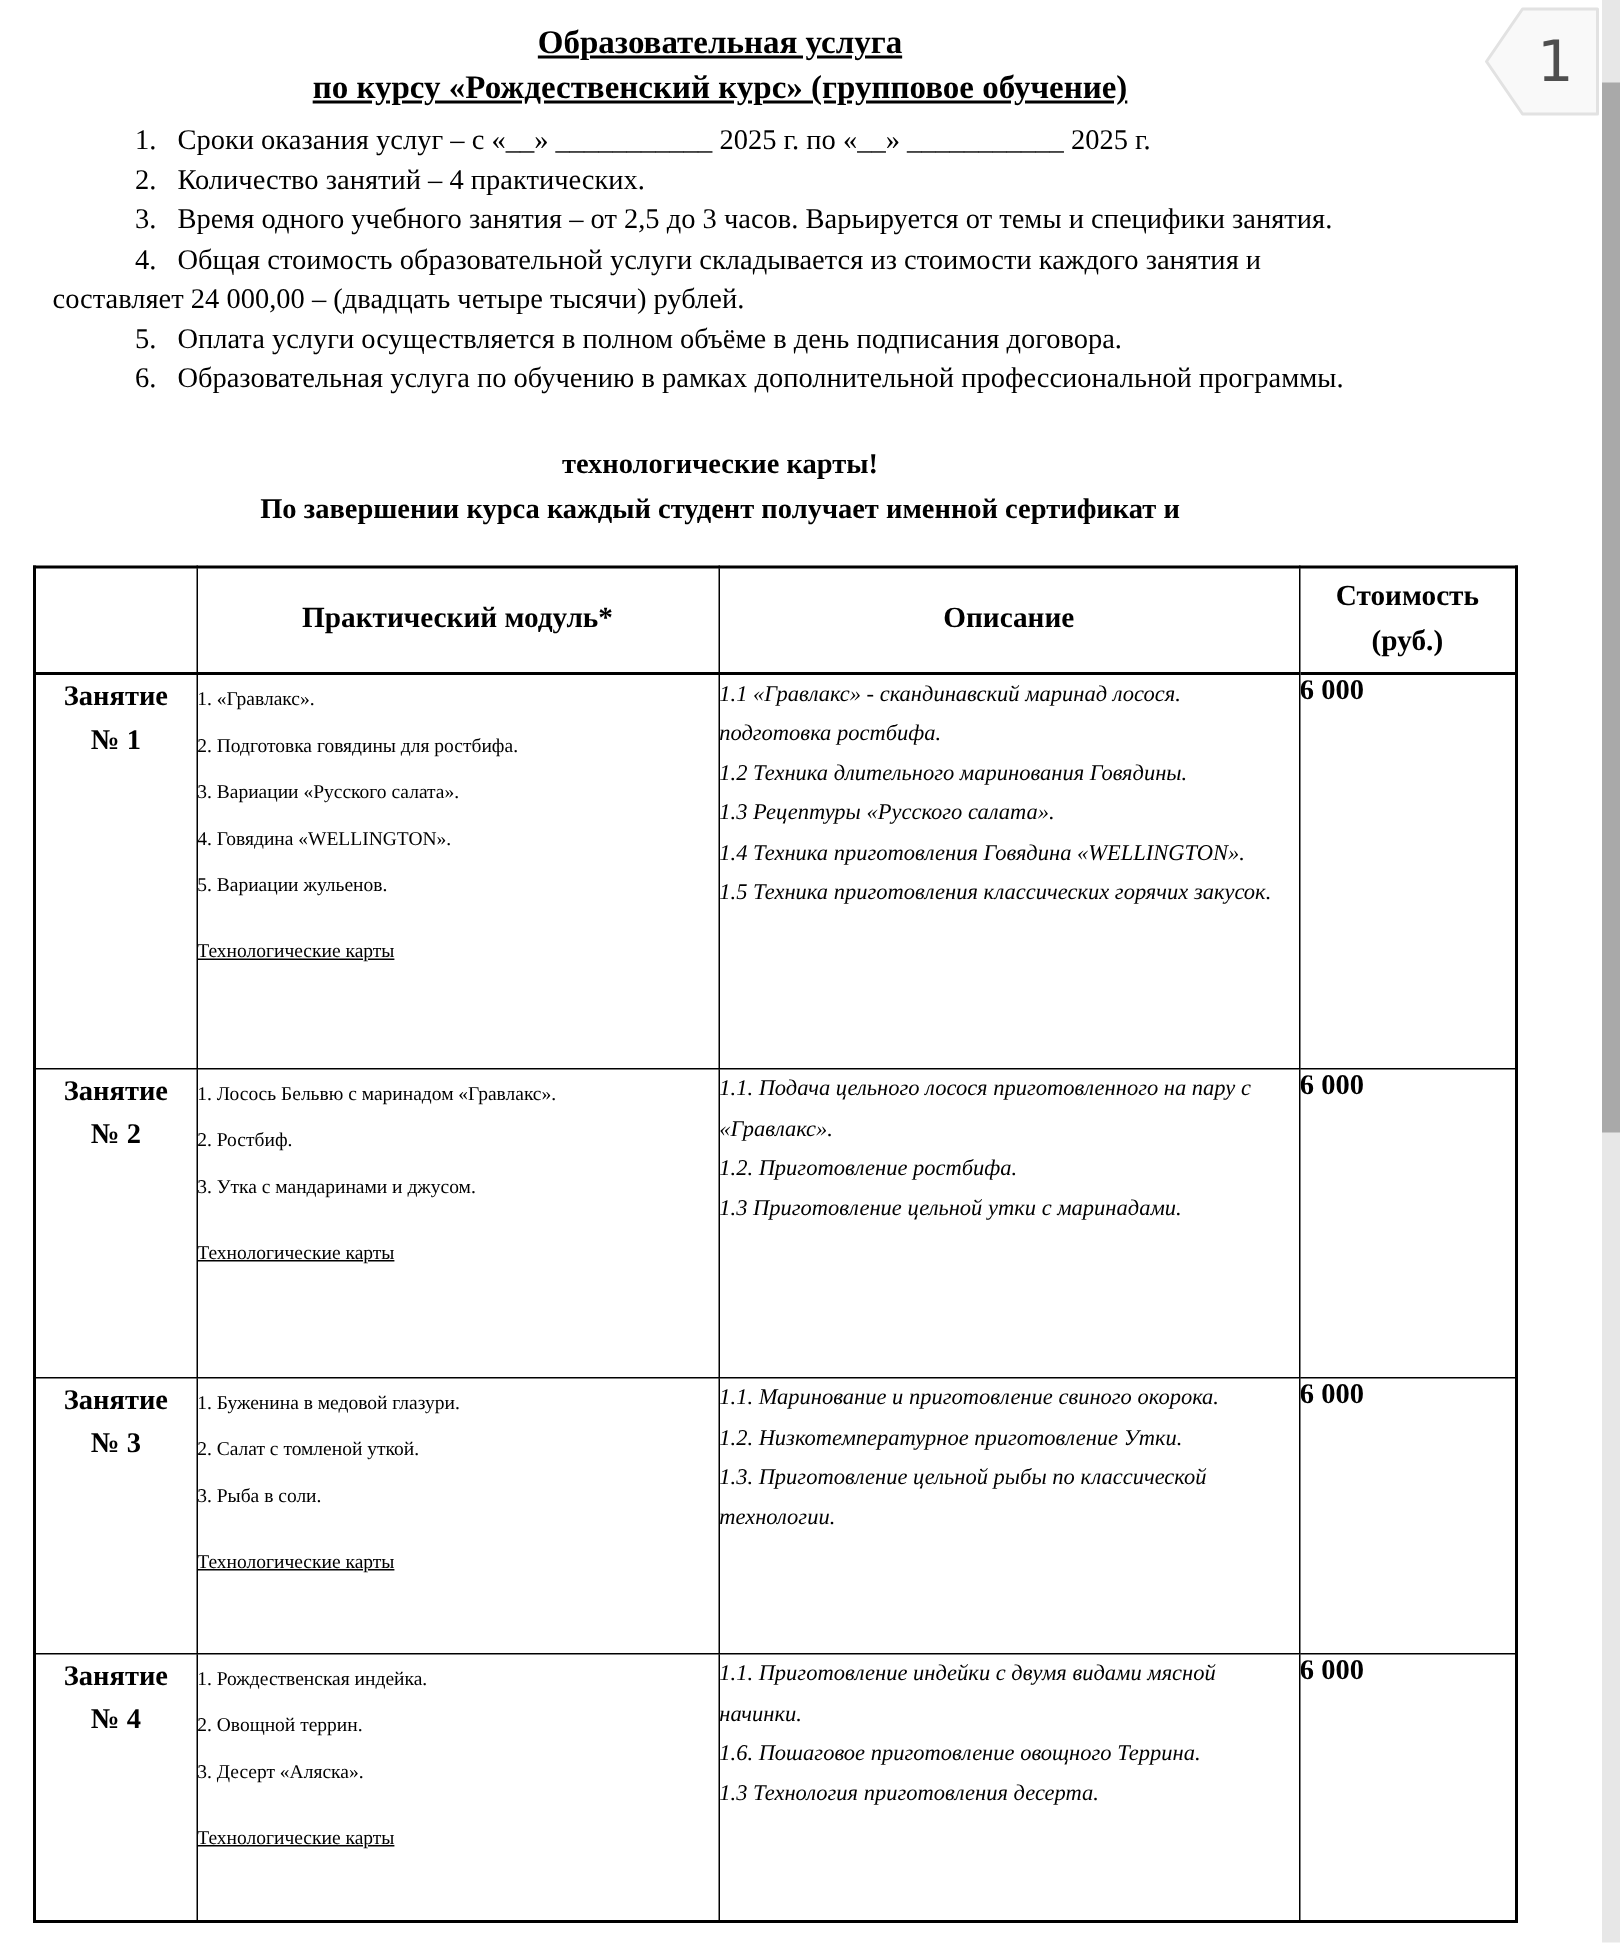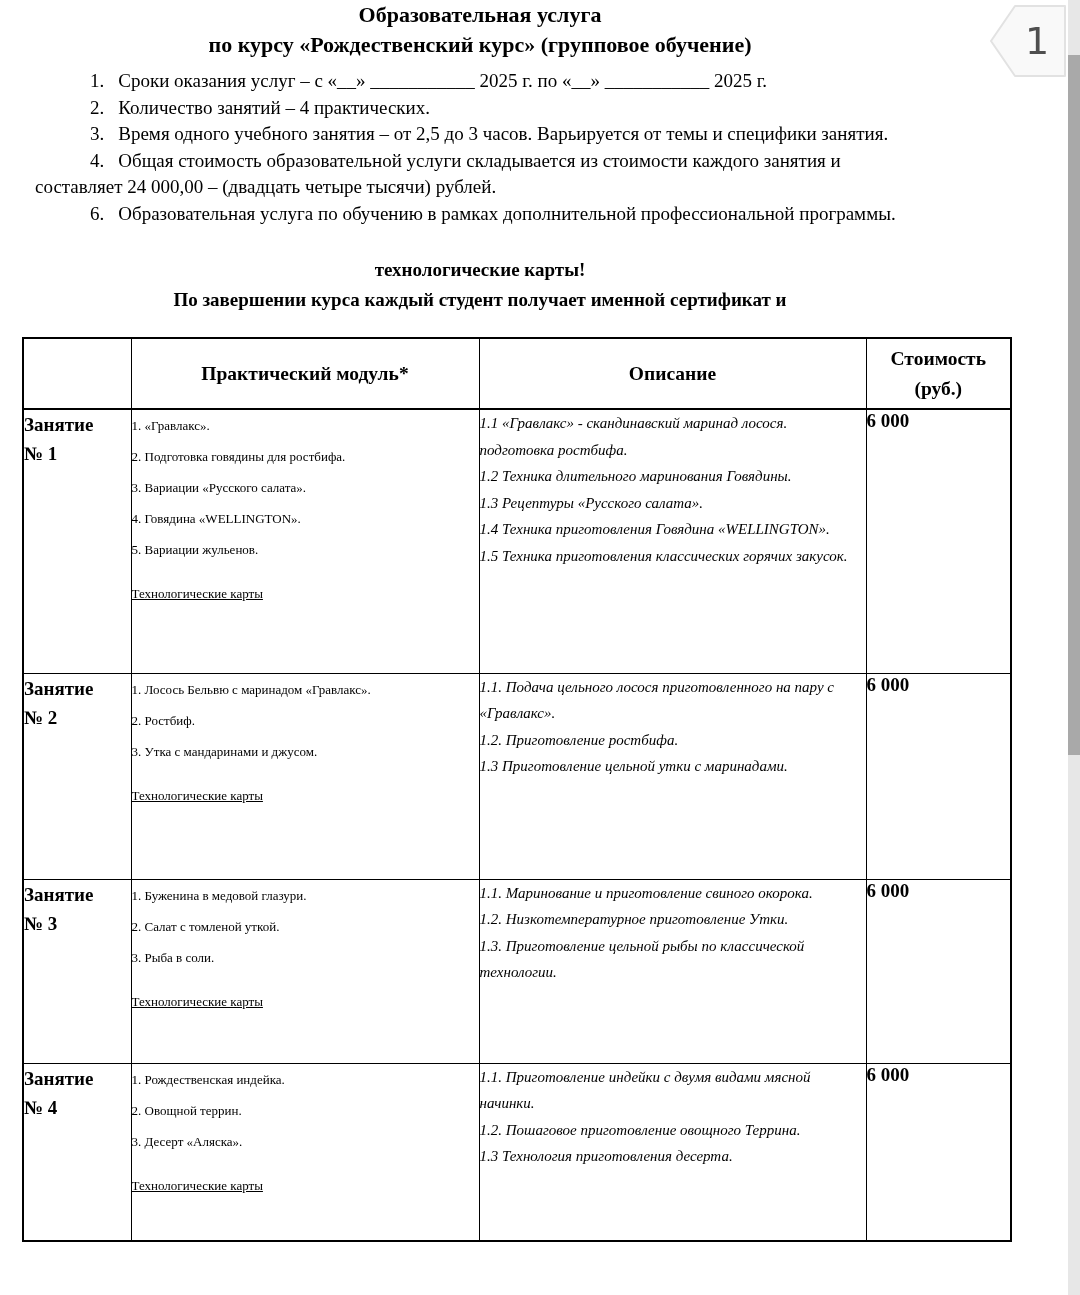--- a/index.html
+++ b/index.html
@@ -38,21 +38,21 @@
   }
   .page-badge .num {
     position:absolute; top:0; left:22px;
     width:54px; height:78px;
     display:flex; align-items:center; justify-content:center;
     font-family:"DejaVu Sans", sans-serif;
     font-size:38px; color:var(--badge-text, #4f4f4f);
   }
 
   
-  .titles { width:960px; text-align:center; padding-top:0; }
+  .titles { width:960px; text-align:center; padding-top:13px;text-decoration:underline; }
   .title-line { font-size:22px; font-weight:bold; line-height:30px; }
 
   .terms { margin:8px 0 0 35px; width:895px; font-size:19px; line-height:26.5px; }
   .term { text-indent:55px; }
   .term-num { margin-right:14px; }
 
   .note { width:960px; text-align:center; font-weight:bold;
           font-size:19px; line-height:30px; margin-top:28px; }
 
   
@@ -69,21 +69,21 @@
     padding:0;
     overflow:hidden;
   }
   tr.head-row { height:71px; }
   tr.head-row th {
     vertical-align:middle; text-align:center;
     font-size:19.5px; font-weight:bold; line-height:30px;
     border-bottom:2px solid var(--border, #000);
     padding:0 8px;
   }
-  .c-session { font-weight:bold;
+  .c-session { text-align:center; font-weight:bold;
                font-size:19px; line-height:29px; padding-top:24px; }
   .c-module  { font-size:13px; line-height:31px; padding:22px 8px 10px 12px; }
   .c-module p { margin:0; }
   .c-module .tech-link { margin-top:13px; text-decoration:underline; cursor:pointer; display:inline-block; }
   .c-desc    { font-size:15px; line-height:26.5px; padding:22px 8px 10px 11px;font-style:italic; }
   .c-desc p  { margin:0; }
   .c-price   { font-size:19px; font-weight:bold; padding:22px 6px 0 13px; }
 </style>
 </head>
 <body>
@@ -109,20 +109,23 @@
     <span class="term-num">1.</span><span>Сроки оказания услуг – с «__» ___________ 2025 г. по «__» ___________ 2025 г.</span>
   </div>
   <div class="term">
     <span class="term-num">2.</span><span>Количество занятий – 4 практических.</span>
   </div>
   <div class="term">
     <span class="term-num">3.</span><span>Время одного учебного занятия – от 2,5 до 3 часов. Варьируется от темы и специфики занятия.</span>
   </div>
   <div class="term">
     <span class="term-num">4.</span><span>Общая стоимость образовательной услуги складывается из стоимости каждого занятия и составляет 24 000,00 – (двадцать четыре тысячи) рублей.</span>
+  </div>
+  <div class="term">
+    <span class="term-num">5.</span><span>Оплата услуги осуществляется в полном объёме в день подписания договора.</span>
   </div>
   <div class="term">
     <span class="term-num">6.</span><span>Образовательная услуга по обучению в рамках дополнительной профессиональной программы.</span>
   </div>
 </div>
 
 <div class="note">
   <div>технологические карты!</div>
   <div>По завершении курса каждый студент получает именной сертификат и</div>
 </div>
@@ -209,19 +212,19 @@
       <div>№ 4</div>
     </td>
     <td class="c-module">
       <p>1. Рождественская индейка.</p>
       <p>2. Овощной террин.</p>
       <p>3. Десерт «Аляска».</p>
       <p class="tech-link">Технологические карты</p>
     </td>
     <td class="c-desc">
       <p>1.1. Приготовление индейки с двумя видами мясной начинки.</p>
-      <p>1.2. Пошаговое приготовление овощного Террина.</p>
+      <p>1.6. Пошаговое приготовление овощного Террина.</p>
       <p>1.3 Технология приготовления десерта.</p>
     </td>
     <td class="c-price">6 000</td>
   </tr>
 </tbody>
   </table>
 
 </body></html>

